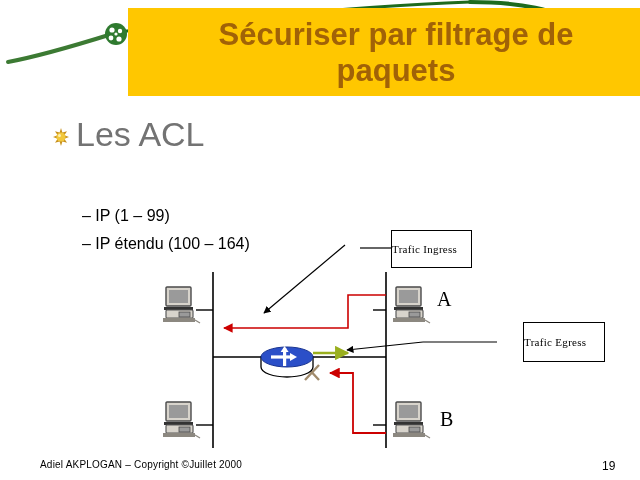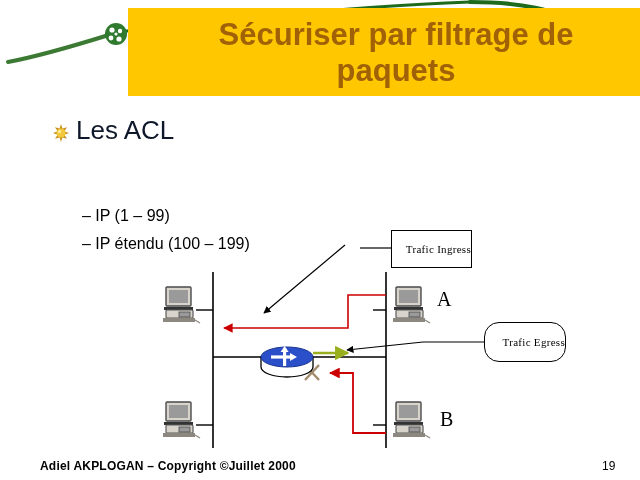--- a/index.html
+++ b/index.html
@@ -50,23 +50,23 @@
     line-height: 36px;
     letter-spacing: 0px;
     white-space: pre-line;
   }
 
   
   .bullet-row {
     position: absolute;
     display: flex;
     align-items: center;
-    color: #0f172a;
-    font-family: "Liberation Sans", sans-serif;
-    font-size: 26px;
+    color: #737373;
+    font-family: "Liberation Sans", sans-serif;
+    font-size: 34px;
     font-weight: 400;
     white-space: nowrap;
   }
   .bullet-row.l1 { left: 50px; }
   #bullet-0 { top: 115px; }
   #bullet-1 { top: 158px; }
 
   .bullet-mark {
     width: 22px;
     height: 22px;
@@ -96,35 +96,34 @@
 
   .callout-box {
     position: absolute;
     border: 1px solid #000000;
     background: #ffffff;
     font-family: "Liberation Serif", serif;
     font-size: 11px;
     color: #000000;
     display: flex;
     align-items: center;
-    justify-content: flex-end;
+    justify-content: flex-start;
     letter-spacing: 0.3px;
   }
   #box-ingress {
     left: 391px;
     top: 230px;
     width: 79px;
     height: 36px;
   }
   #box-egress {
-    left: 484px;
+    left: 523px;
     top: 322px;
     width: 80px;
     height: 38px;
-    border-radius: 15px;
   }
 
   .host-label {
     position: absolute;
     font-family: "Liberation Serif", serif;
     font-size: 20px;
     color: #000000;
   }
   #label-a { left: 437px; top: 288px; }
   #label-b { left: 440px; top: 408px; }
@@ -142,22 +141,22 @@
     width: 60px;
     height: 36px;
   }
 
   
   #footer-credit {
     position: absolute;
     left: 40px;
     top: 459px;
     font-family: "Liberation Sans", sans-serif;
-    font-size: 12px;
-    font-weight: bold;
+    font-size: 10px;
+    font-weight: normal;
     color: #000000;
     letter-spacing: 0.2px;
   }
   #footer-page {
     position: absolute;
     left: 602px;
     top: 459px;
     font-family: "Liberation Sans", sans-serif;
     font-size: 12px;
     color: #000000;
@@ -190,21 +189,21 @@
     <svg class="bullet-mark" viewBox="0 0 22 22">
       <path d="M11 2 L12.4 6.6 L17 5.2 L14.4 9.2 L19 11 L14.4 12.8 L17 16.8 L12.4 15.4 L11 20 L9.6 15.4 L5 16.8 L7.6 12.8 L3 11 L7.6 9.2 L5 5.2 L9.6 6.6 Z" fill="#C8921E"></path>
       <circle cx="11" cy="11" r="4.6" fill="#F2C83C"></circle>
       <circle cx="9.5" cy="9.5" r="1.5" fill="#FFF0B0"></circle>
     </svg>
     <span>Les ACL</span>
   </div>
 
 
   <div class="sub-row" id="sub-0">– IP (1 – 99)</div>
-  <div class="sub-row" id="sub-1">– IP étendu (100 – 199)</div>
+  <div class="sub-row" id="sub-1">– IP étendu (100 – 164)</div>
 
   <svg id="diagram" viewBox="0 0 640 480">
     <defs>
       <marker id="arrow-red" viewBox="0 0 10 10" refX="9" refY="5" markerWidth="6" markerHeight="6" orient="auto-start-reverse">
         <path d="M 10 5 L 0 0 L 0 10 z" fill="#CC0000"></path>
       </marker>
       <marker id="arrow-black" viewBox="0 0 10 10" refX="9" refY="5" markerWidth="6" markerHeight="6" orient="auto-start-reverse">
         <path d="M 10 5 L 0 0 L 0 10 z" fill="#000000"></path>
       </marker>
       <marker id="arrow-olive" viewBox="0 0 10 10" refX="9" refY="5" markerWidth="6" markerHeight="6" orient="auto-start-reverse">

